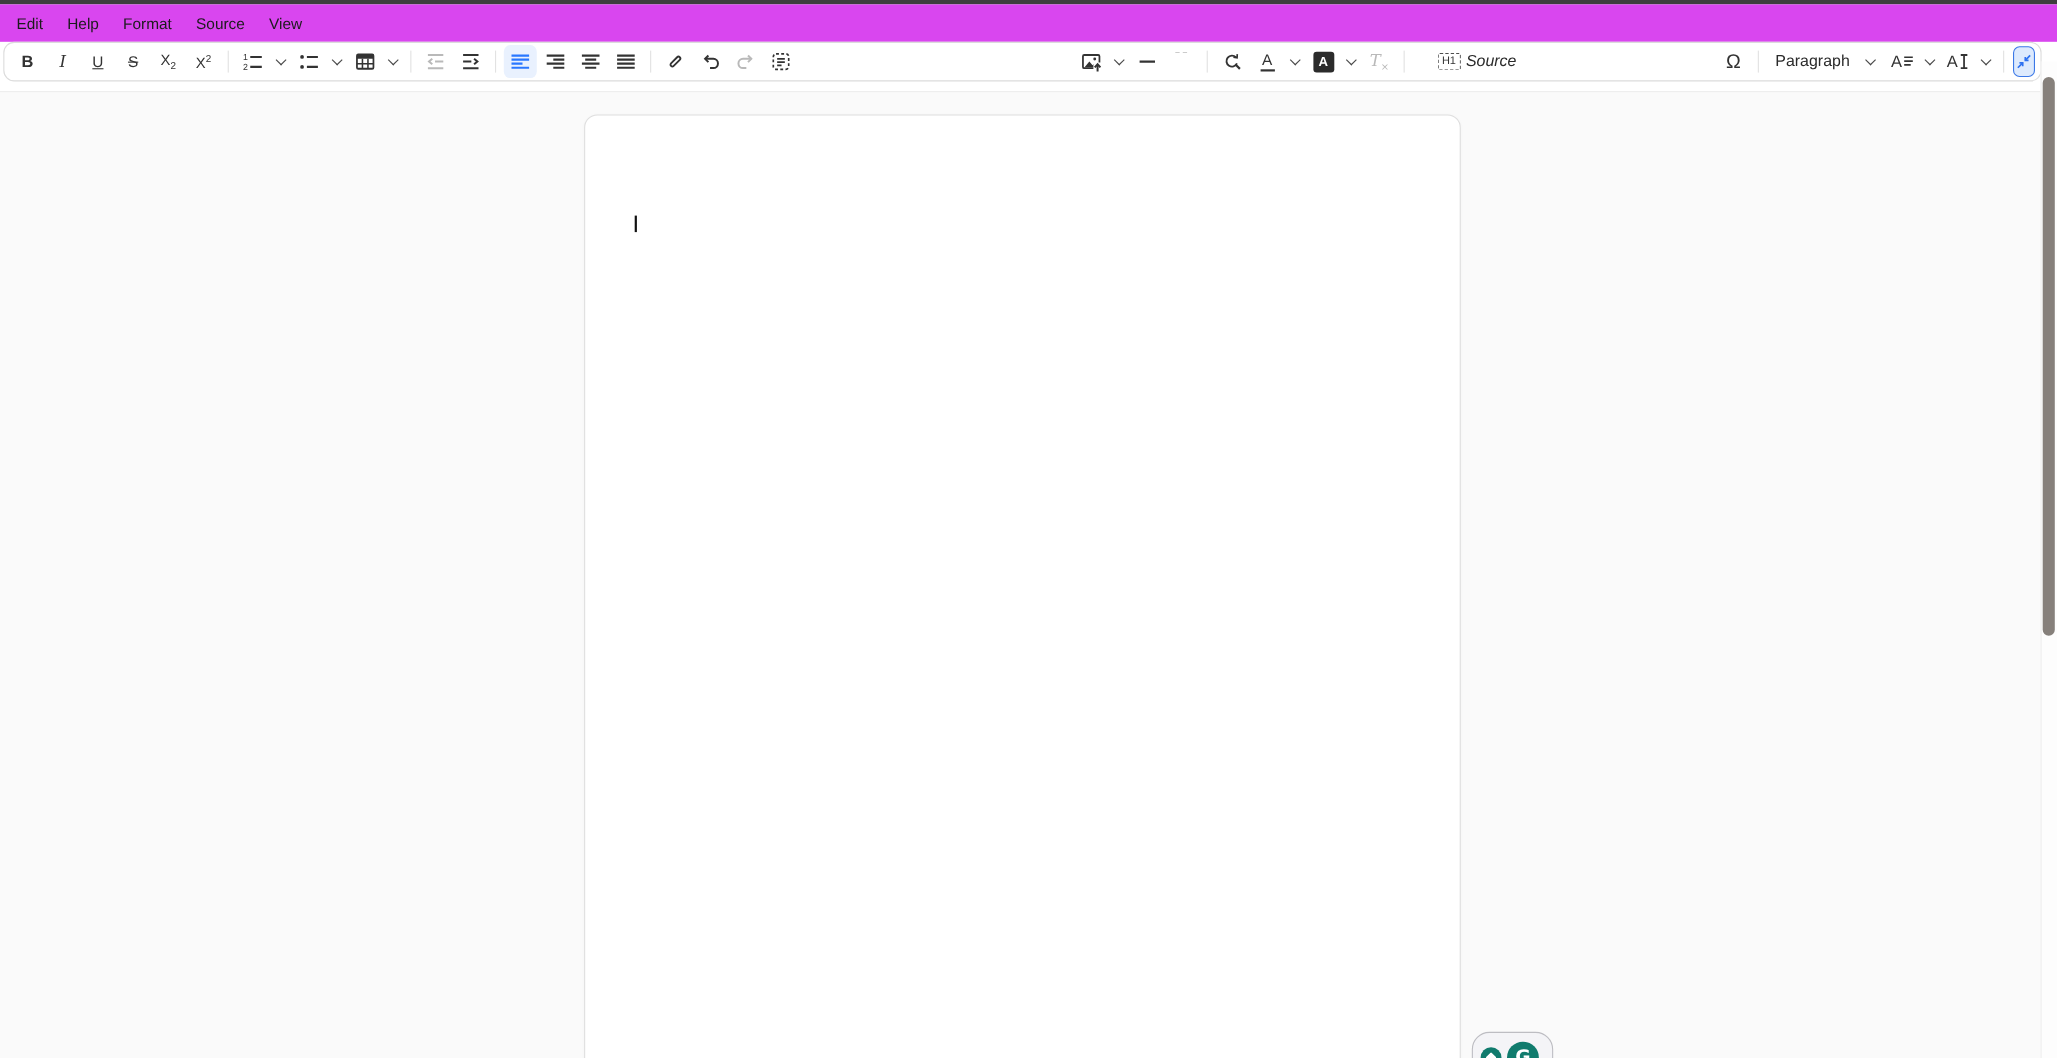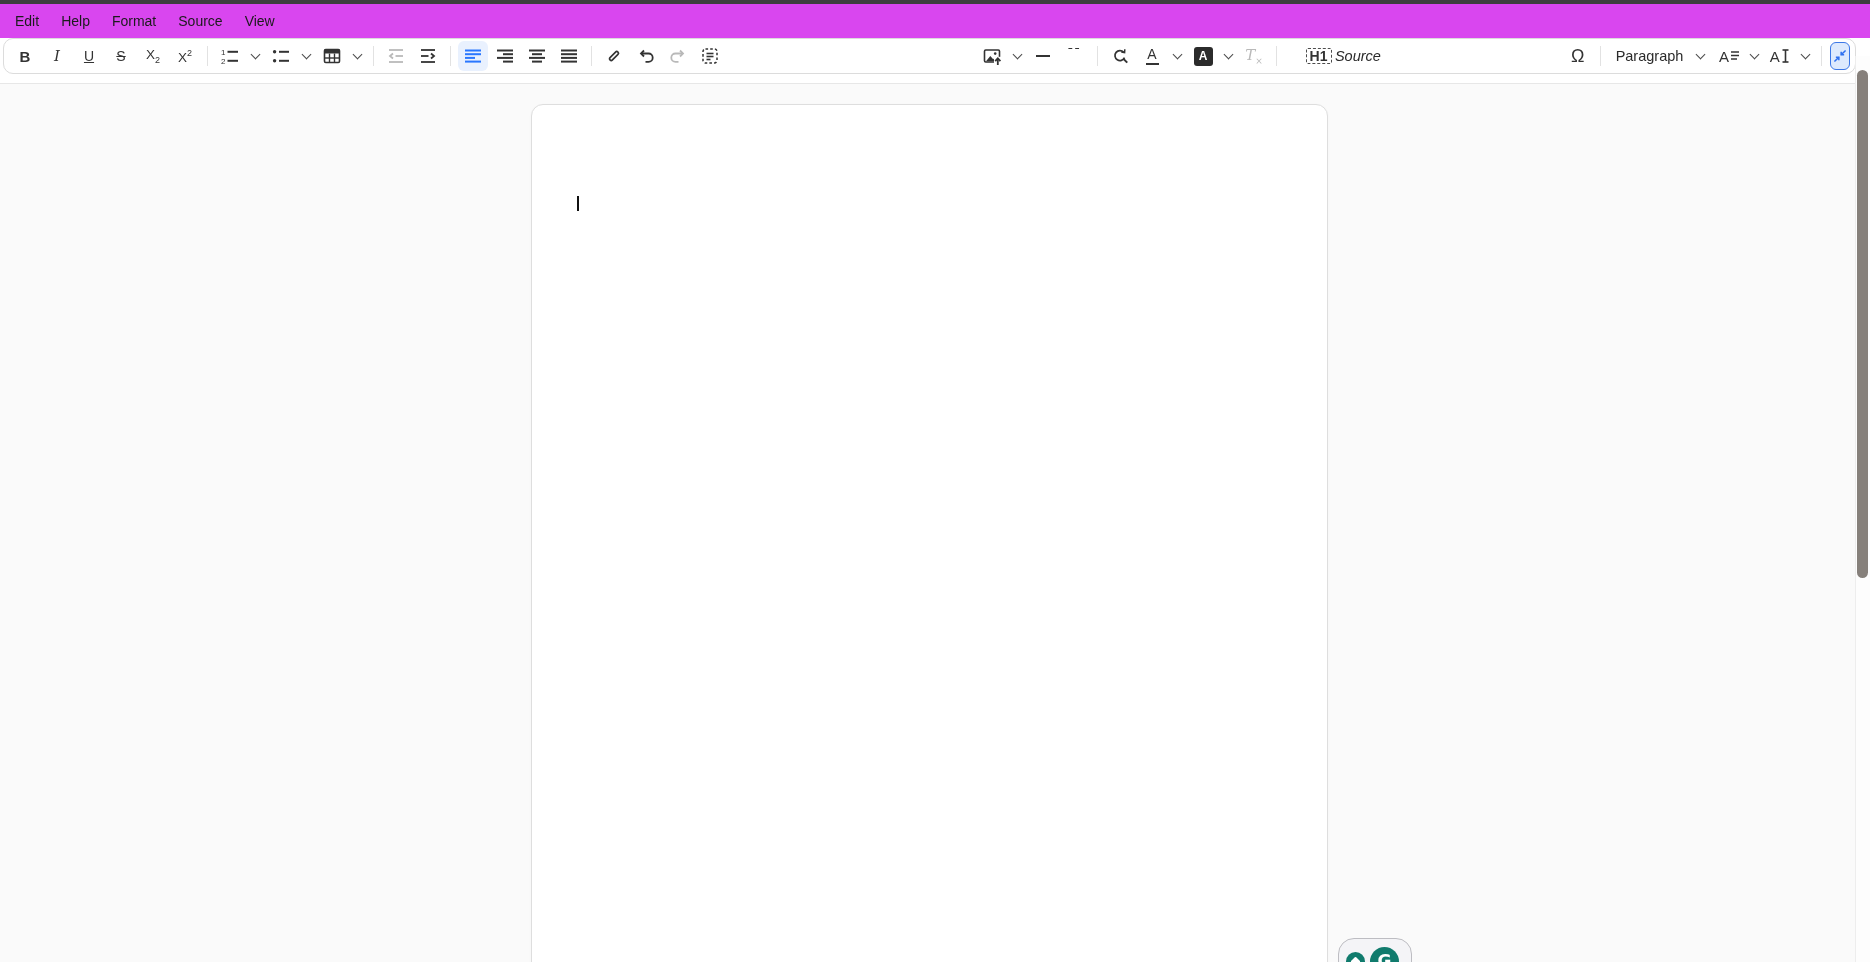--- a/index.html
+++ b/index.html
@@ -38,21 +38,21 @@
   .glyph-x sub, .glyph-x sup { font-size:9px; }
   .quote-glyph { font-family:"DejaVu Serif", serif; font-weight:bold; font-size:30px; line-height:10px;
                  height:16px; overflow:hidden; display:inline-block; }
   .fc-stack { display:flex; flex-direction:column; align-items:center; }
   .fc-stack .letter { font-size:14px; font-weight:500; line-height:14px; }
   .fc-stack .bar { width:13px; height:2px; background:#333; margin-top:2px; }
   .bgc-box { width:19px; height:19px; background:#2b2b2b; border-radius:3px; color:#fff;
              display:flex; align-items:center; justify-content:center; font-size:12px; font-weight:bold; }
   .tx { font-family:"DejaVu Serif", serif; font-style:italic; font-size:15px; }
   .tx sub { font-size:9px; font-style:normal; }
-  .h1-chip { border:1.5px dashed #4d4d4d; border-radius:2px; font-size:14px; font-weight:bold;
+  .h1-chip { border:1.5px dashed #4d4d4d; border-radius:2px; font-size:10px; font-weight:normal;
              padding:1px 3px; line-height:12px;margin-left:31px; }
   .source-btn { gap:6px; padding:0 6px; font-size:14.5px; color:#2b2b2b;font-style:italic; }
   .omega { font-size:18px; }
   .para-select { width:150px; height:30px; display:flex; align-items:center; justify-content:space-between;
                  padding:0 9px; border-radius:6px; cursor:pointer;text-align:right; }
   .para-select .val { font-size:14.5px; color:#2b2b2b; }
   .ai-btn { font-size:15px; letter-spacing:0.5px; gap:1px; }
   .fs-btn { gap:2px; }
   .fs-btn .letter { font-size:15px; font-weight:500; }
   #fullscreen-btn { width:28px; height:28px; border:1.5px solid #3b78e7; background:#ddeafd;

